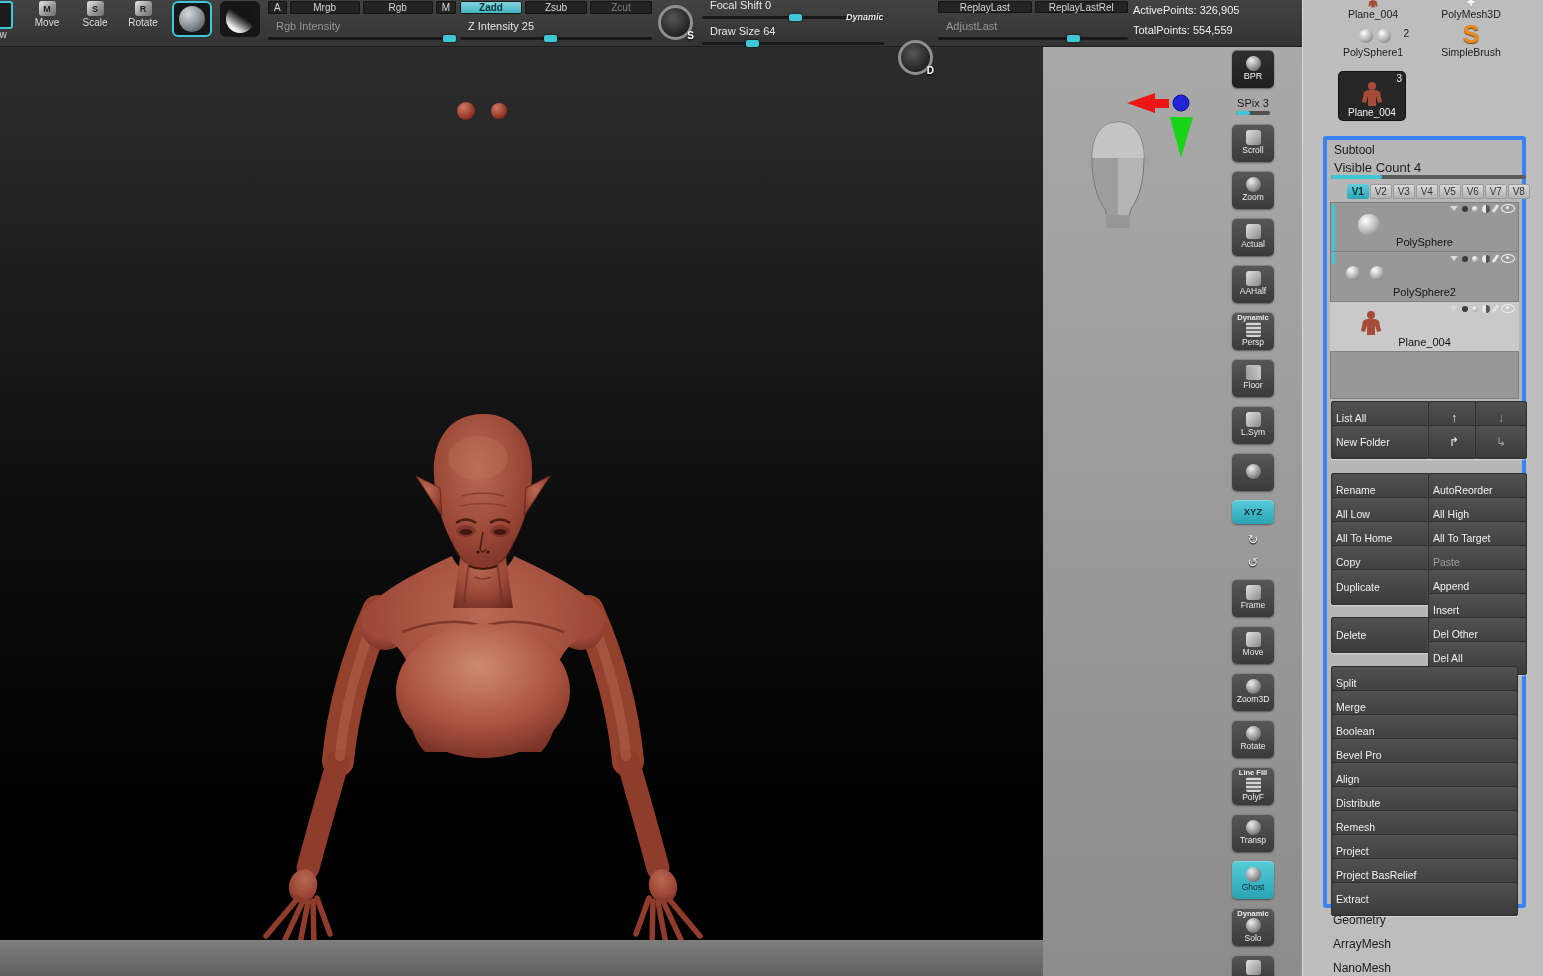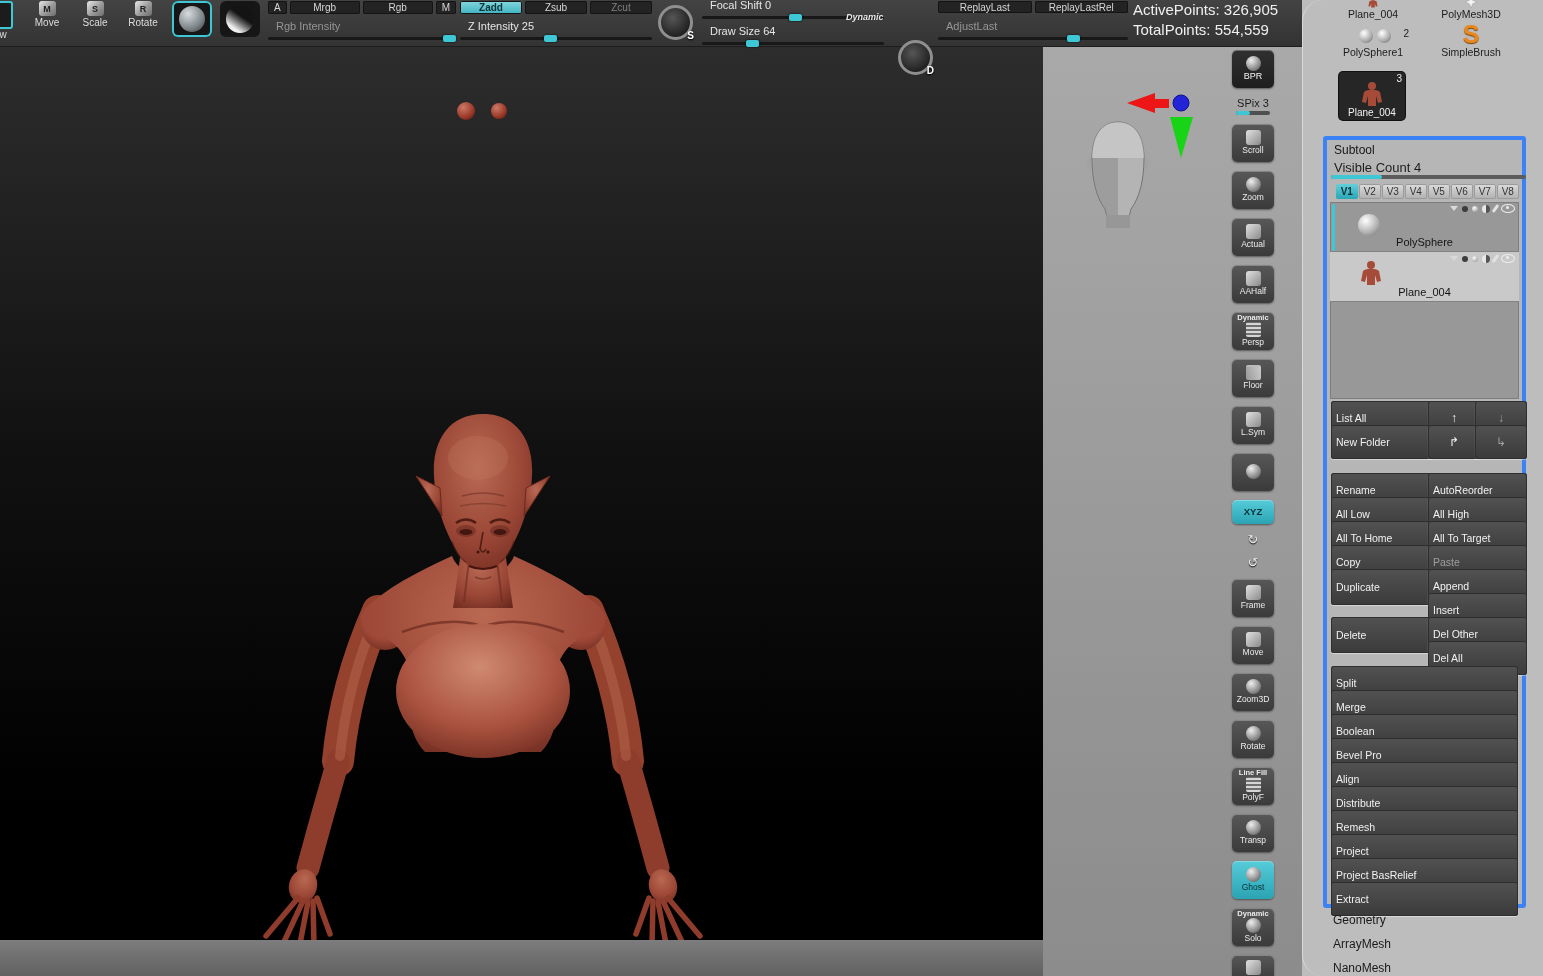--- a/index.html
+++ b/index.html
@@ -23,21 +23,21 @@
   .tbtn.dis{color:#7f7f7f;}
   .btn-row{display:flex;gap:3px;}
   .sliderbox{position:relative;height:24px;cursor:pointer;}
   .sliderbox .lab{font-size:11px;color:#e6e6e6;position:absolute;left:8px;top:3px;white-space:nowrap;}
   .sliderbox.dis .lab{color:#969696;}
   .sliderbox .track{position:absolute;left:0;right:0;bottom:1px;height:3px;background:#181818;border-radius:2px;}
   .sliderbox .handle{position:absolute;bottom:-1px;width:13px;height:7px;background:#3ec8d6;border-radius:2px;box-shadow:0 0 2px #000;}
   .ring-ic{position:relative;width:29px;height:29px;border-radius:50%;border:3px solid #8f8f8f;background:radial-gradient(circle at 40% 35%,#565656,#1f1f1f 75%);cursor:pointer;}
   .ring-ic .ltr{position:absolute;right:-4px;bottom:-4px;color:#fff;font-size:10px;font-weight:bold;text-shadow:0 1px 2px #000;}
   .dyn-lab{font-size:9px;font-weight:bold;font-style:italic;color:#e9e9e9;}
-  .stats{color:#efefef;font-size:15px;line-height:20px;}
+  .stats{color:#efefef;font-size:11px;line-height:20px;}
   
   .canvas{position:absolute;left:0;top:46px;width:1043px;height:894px;}
   .canvas svg{display:block;width:100%;height:100%;}
   .bottom-strip{position:absolute;left:0;top:940px;width:1043px;height:36px;background:linear-gradient(#7d7d7d,#616161);}
   
   .gutter{position:absolute;left:1043px;top:46px;width:259px;height:930px;background:linear-gradient(180deg,#a9a9a9,#8c8c8c);}
   .nav-svg{position:absolute;left:0;top:0;width:259px;height:230px;}
   .shelf{position:absolute;left:186px;top:4px;width:48px;display:flex;flex-direction:column;align-items:center;gap:9px;}
   .shelf-btn{width:42px;min-height:34px;border-radius:5px;background:linear-gradient(#585858,#3a3a3a);
              box-shadow:inset 0 1px 0 rgba(255,255,255,.28),0 1px 2px rgba(0,0,0,.45);
@@ -51,21 +51,21 @@
   .ic{width:15px;height:15px;border-radius:50%;background:radial-gradient(circle at 35% 30%,#eee,#8d8d8d 60%,#4a4a4a);margin-bottom:1px;}
   .ic.sq{border-radius:3px;background:linear-gradient(135deg,#e2e2e2,#8a8a8a);}
   .ic.grid{border-radius:2px;background:repeating-linear-gradient(0deg,#d5d5d5 0 2px,#6f6f6f 2px 4px);}
   .ic.floor{border-radius:2px;background:linear-gradient(#bbb 0 2px,transparent 2px),linear-gradient(75deg,#999,#ccc);}
   .mini-glyph{color:#e8e8e8;font-size:13px;line-height:14px;cursor:pointer;text-shadow:0 1px 1px #000;}
   .spix{display:flex;flex-direction:column;align-items:center;cursor:pointer;}
   .spix-lab{font-size:11px;color:#1e1e1e;}
   .spix-track{width:34px;height:4px;background:#4f4f4f;border-radius:2px;margin-top:2px;position:relative;}
   .spix-fill{position:absolute;left:0;top:0;height:4px;width:40%;background:#3ec8d6;border-radius:2px;}
   
-  .tray{position:absolute;left:1302px;top:0;width:241px;height:976px;background:#bdbdbd;border-left:1px solid #d9d9d9;border-radius:21px;}
+  .tray{position:absolute;left:1302px;top:0;width:241px;height:976px;background:#bdbdbd;border-left:1px solid #d9d9d9;}
   .tp-mini{position:absolute;display:flex;flex-direction:column;align-items:center;color:#1c1c1c;font-size:10.5px;cursor:pointer;}
   .badge{font-size:10px;color:#1c1c1c;position:absolute;}
   .star16{width:18px;height:18px;}
   .sphpair{position:relative;width:36px;height:16px;}
   .sph13{position:absolute;width:14px;height:14px;border-radius:50%;background:radial-gradient(circle at 35% 30%,#fff,#a9a9a9 60%,#5f5f5f);}
   .active-tool{position:absolute;left:36px;top:72px;width:66px;height:48px;background:#262626;border-radius:4px;
                display:flex;flex-direction:column;align-items:center;justify-content:flex-end;cursor:pointer;box-shadow:0 0 0 1px #111;}
   .active-tool .nm{color:#f2f2f2;font-size:10px;margin-bottom:2px;}
   .active-tool .badge{right:3px;top:1px;color:#eee;}
   .sbrush{font-size:25px;font-weight:bold;color:#e8881e;text-shadow:0 1px 1px #7a4206;line-height:20px;}
@@ -456,21 +456,21 @@
       <span class="nm">Plane_004</span>
     </div>
 
     <div class="subtool">
       <span class="st-abs st-title" style="left:7px;top:3px">Subtool</span>
       <span class="st-abs vc-lab" style="left:7px;top:20px"><span>Visible Count</span>&nbsp;<span>4</span></span>
       <div class="st-abs vc-track" style="left:4px;right:4px;top:35px">
           <div class="vc-fill"></div>
         </div>
 
-      <div class="st-abs tabs" style="left:9px;top:44px">
+      <div class="st-abs tabs" style="left:20px;top:44px">
         <div class="tab active">V1</div>
         <div class="tab">V2</div>
         <div class="tab">V3</div>
         <div class="tab">V4</div>
         <div class="tab">V5</div>
         <div class="tab">V6</div>
         <div class="tab">V7</div>
         <div class="tab">V8</div>
       </div>
 
@@ -482,20 +482,35 @@
             <span class="mi mi-dot d"></span>
             <span class="mi mi-dot"></span>
             <span class="mi mi-half"></span>
             <span class="mi mi-brush"></span>
             <span class="mi mi-eye"></span>
           </div>
           <div class="st-thumb">
               <div class="sph22"></div>
             </div>
           <div class="st-name">PolySphere</div>
+        </div>
+        <div class="st-item">
+          <div class="st-icons">
+            <span class="mi mi-arr"></span>
+            <span class="mi mi-dot d"></span>
+            <span class="mi mi-dot"></span>
+            <span class="mi mi-half"></span>
+            <span class="mi mi-brush"></span>
+            <span class="mi mi-eye"></span>
+          </div>
+          <div class="st-thumb" style="left:16px;top:14px">
+            <div class="sph13" style="position:static;display:inline-block"></div>
+            <div class="sph13" style="position:static;display:inline-block;margin-left:6px"></div>
+          </div>
+          <div class="st-name">PolySphere2</div>
         </div>
         <div class="st-item sel">
           <div class="st-icons">
             <span class="mi mi-arr"></span>
             <span class="mi mi-dot d"></span>
             <span class="mi mi-dot"></span>
             <span class="mi mi-half"></span>
             <span class="mi mi-brush"></span>
             <span class="mi mi-eye"></span>
           </div>

